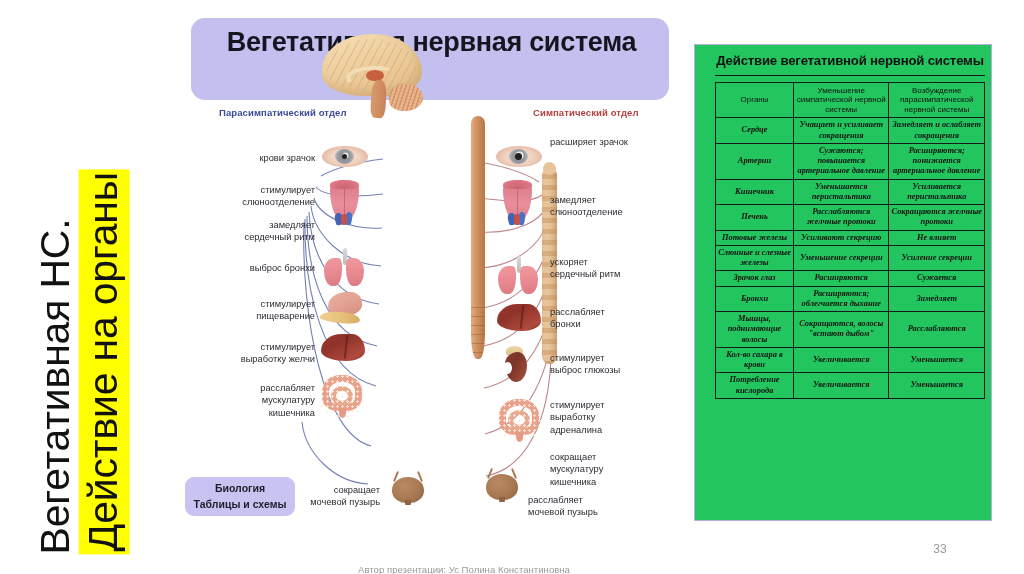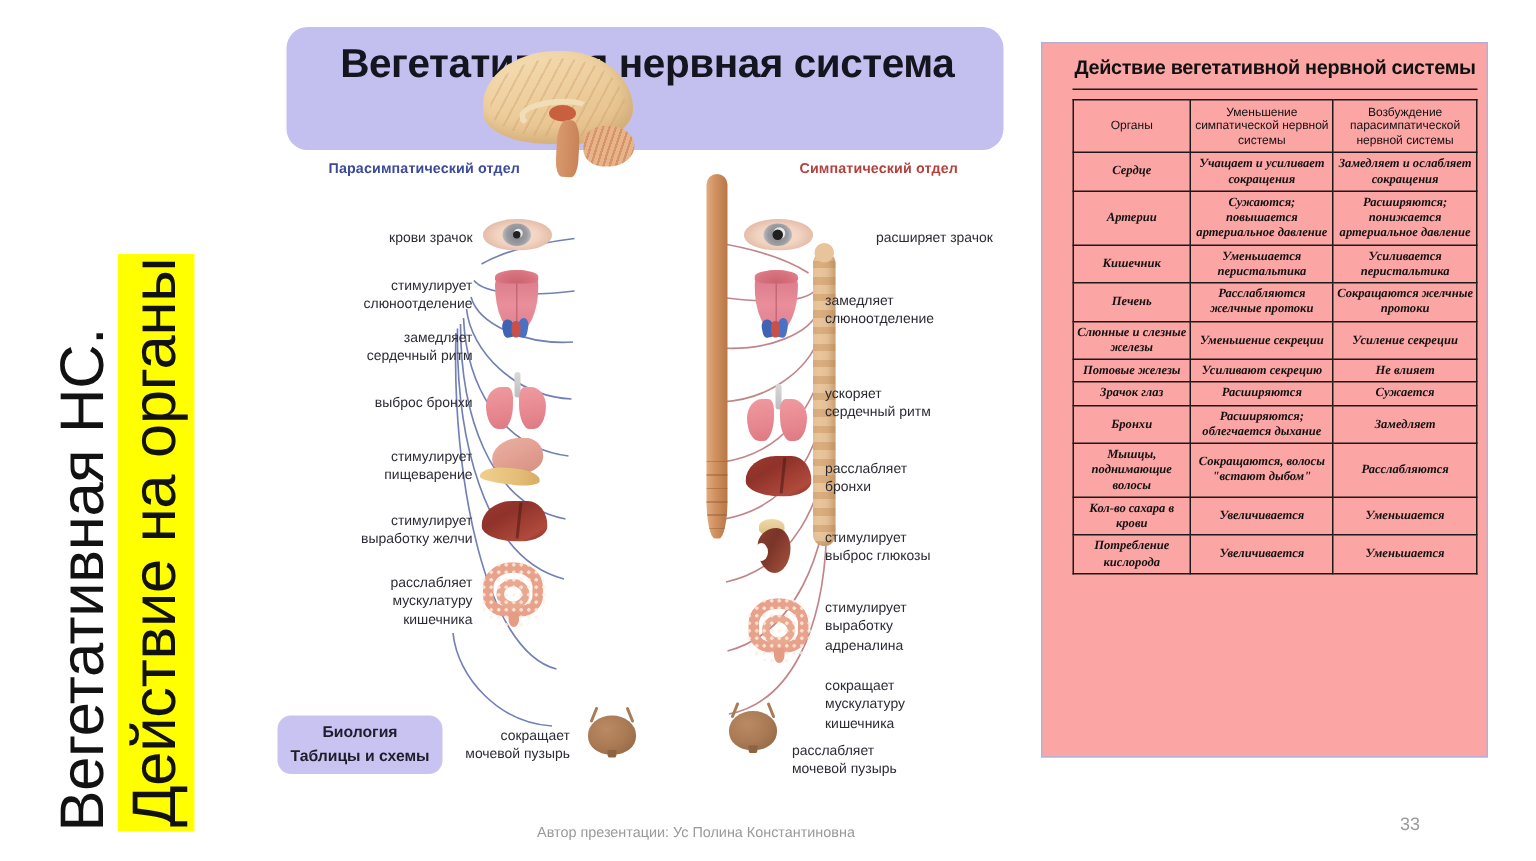--- a/index.html
+++ b/index.html
@@ -338,24 +338,24 @@
     border-radius: 9px;
     display: flex; flex-direction: column;
     align-items: center; justify-content: center;
     color: #1d1d2b;
     font-size: 10.5px; line-height: 1.45; font-weight: 600;
   }
 
   
   .table-frame {
     position: absolute;
-    left: 694px; top: 28px;
+    left: 694px; top: 44px;
     width: 298px; height: 477px;
     border: 1.5px solid #b9aed4;
-    background: #fca5a5;
+    background: #22c55e;
     padding: 5px 6px 6px 20px;
   }
   .tbl-title {
     text-align: center;
     font-size: 13.2px;
     font-weight: bold;
     color: #111;
     line-height: 1.18;
     letter-spacing: -0.2px;
     padding: 3px 0 6px 0;
@@ -386,21 +386,21 @@
   }
   table.vns td.organ-cell { font-style: italic; font-weight: bold; }
   table.vns td.eff { font-style: italic; font-weight: bold; }
   table.vns col.c1 { width: 29%; }
   table.vns col.c2 { width: 35.5%; }
   table.vns col.c3 { width: 35.5%; }
 
   
   .footer-author {
     position: absolute;
-    left: 0; top: 550px; width: 928px;
+    left: 0; top: 564px; width: 928px;
     text-align: center;
     font-size: 9.6px;
     color: #9a9a9a;
   }
   .footer-page {
     position: absolute;
     left: 900px; top: 542px; width: 80px;
     text-align: center;
     font-size: 12px;
     color: #9a9a9a;
@@ -523,21 +523,21 @@
           <div class="ur-l"></div>
           <div class="ur-r"></div>
           <div class="bb"></div>
           <div class="neck"></div>
         </div>
     </div>
 
     <div class="organ" style="left:313px; top:130px;">
       <div class="eye"></div>
     </div>
-    <div class="olabel right" style="left:367px; top:136px; width:125px;margin-left:34px;">расширяет зрачок</div>
+    <div class="olabel right" style="left:367px; top:120px; width:125px;">расширяет зрачок</div>
 
     <div class="organ" style="left:320px; top:164px;">
       <div class="tongue"></div>
     </div>
     <div class="olabel right" style="left:367px; top:178px; width:125px;">замедляет<br>слюноотделение</div>
 
     <div class="organ" style="left:318px; top:196px;">
       <div class="heart">
           <div class="hv1"></div>
           <div class="hv2"></div>
@@ -628,30 +628,30 @@
             <td class="organ-cell">Кишечник</td>
             <td class="eff">Уменьшается перистальтика</td>
             <td class="eff">Усиливается перистальтика</td>
           </tr>
           <tr>
             <td class="organ-cell">Печень</td>
             <td class="eff">Расслабляются желчные протоки</td>
             <td class="eff">Сокращаются желчные протоки</td>
           </tr>
           <tr>
+            <td class="organ-cell">Потовые железы</td>
+            <td class="eff">Усиливают секрецию</td>
+            <td class="eff">Не влияет</td>
+          </tr>
+          <tr>
             <td class="organ-cell">Слюнные и слезные железы</td>
             <td class="eff">Уменьшение секреции</td>
             <td class="eff">Усиление секреции</td>
           </tr>
           <tr>
-            <td class="organ-cell">Потовые железы</td>
-            <td class="eff">Усиливают секрецию</td>
-            <td class="eff">Не влияет</td>
-          </tr>
-          <tr>
             <td class="organ-cell">Зрачок глаз</td>
             <td class="eff">Расширяются</td>
             <td class="eff">Сужается</td>
           </tr>
           <tr>
             <td class="organ-cell">Бронхи</td>
             <td class="eff">Расширяются; облегчается дыхание</td>
             <td class="eff">Замедляет</td>
           </tr>
           <tr>

